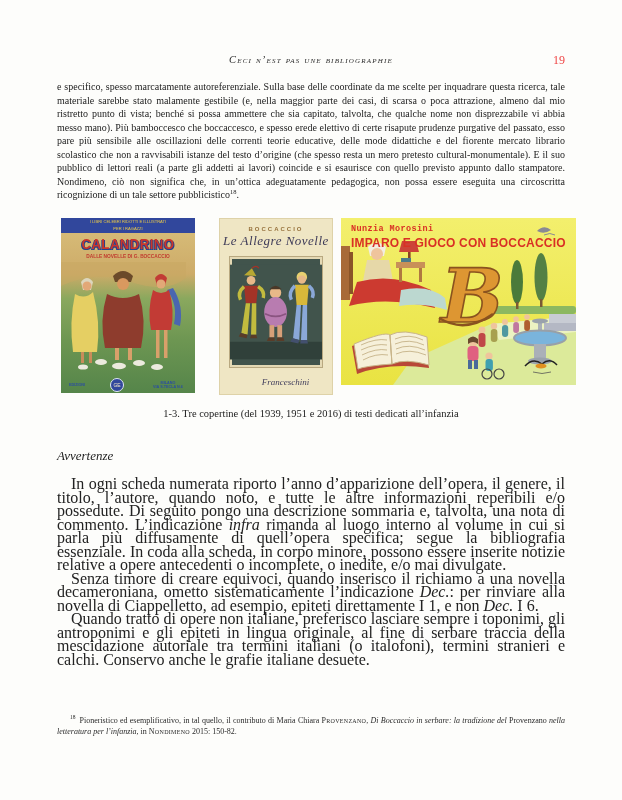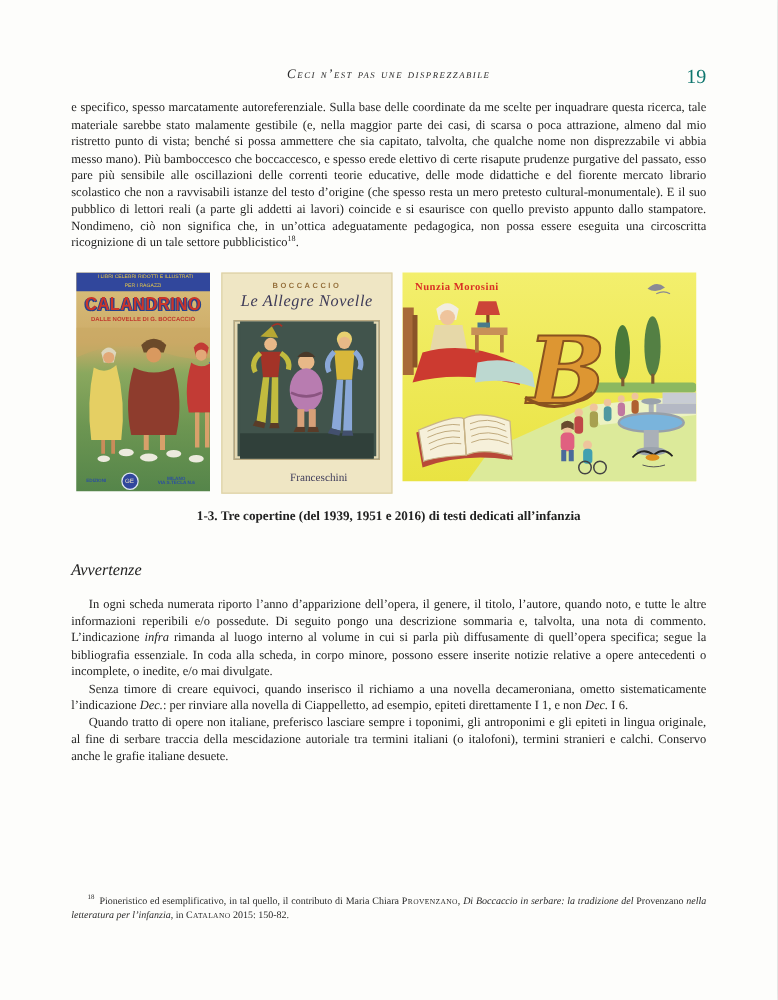--- a/index.html
+++ b/index.html
@@ -8,36 +8,36 @@
     background:#fdfdfb;color:#1f1f1f;
     font-family:"Liberation Serif","DejaVu Serif",serif;
     overflow:hidden;box-shadow:0 0 6px rgba(0,0,0,.25);
   }
   
   .running{position:absolute;top:54px;left:57px;right:57px;height:16px;}
   .running .rh-title{
     display:block;text-align:center;font-style:italic;font-variant:small-caps;
     font-size:10.5px;letter-spacing:1.2px;color:#2a2a2a;
   }
-  .running .rh-page{position:absolute;right:0;top:-1px;font-size:16px;color:#0f766e;}
+  .running .rh-page{position:absolute;right:0;top:-1px;font-size:12px;color:#ef4444;}
   
   .bodytext{
     position:absolute;top:80px;left:57px;right:57px;
     font-size:10px;line-height:13.5px;text-align:justify;color:#222;
   }
   .bodytext p{margin:0;}
   sup{font-size:6.5px;line-height:0;vertical-align:super;}
   .i{font-style:italic;}
   .sc{font-variant:small-caps;letter-spacing:.3px;margin-top:47px;}
   
   .figrow{position:absolute;top:218px;left:61px;display:flex;align-items:flex-start;}
   .cover{position:relative;flex:none;overflow:hidden;}
   
   .cover1{
-    width:107px;height:175px;margin-right:9px;
+    width:134px;height:175px;margin-right:24px;
     background:linear-gradient(#d9c07c 0%,#cdab68 32%,#8aa85e 46%,#6d9652 70%,#55854a 100%);
   }
   .c1-band{position:absolute;top:0;left:0;right:0;height:15px;background:#31479c;
     display:flex;flex-direction:column;justify-content:center;}
   .c1-band div{font-family:"Liberation Sans",sans-serif;font-size:6px;line-height:6.5px;
     color:#e8c84a;text-align:center;transform:scale(.68);transform-origin:50% 50%;white-space:nowrap;}
   .c1-title{position:absolute;top:17px;left:0;right:0;text-align:center;
     font-family:"Liberation Sans",sans-serif;font-weight:bold;font-size:15px;
     color:#c9362b;letter-spacing:.5px;transform:scaleX(.88);
     text-shadow:1px 1px 0 #24418f, -1px 1px 0 #24418f;}
@@ -46,57 +46,57 @@
     transform:scale(.8);white-space:nowrap;font-weight:bold;}
   .c1-art{position:absolute;top:44px;left:0;width:125px;height:113px;}
   .c1-bottom{position:absolute;bottom:0;left:0;right:0;height:17px;
     display:flex;align-items:center;justify-content:space-between;padding:0 3px;box-sizing:border-box;}
   .c1-bottom .txt{font-family:"Liberation Sans",sans-serif;font-size:6px;line-height:6px;
     color:#2b4ea0;font-weight:bold;transform:scale(.62);white-space:nowrap;text-align:center;}
   .c1-logo{flex:none;width:12px;height:12px;border-radius:50%;border:1px solid #dfe6f2;
     background:#31479c;color:#f0e6c8;font-family:"Liberation Sans",sans-serif;font-size:5px;
     display:flex;align-items:center;justify-content:center;}
   
-  .cover2{width:137px;height:177px;margin-right:8px;background:#efe6c4;border:1px solid #ded2a8;
+  .cover2{width:114px;height:177px;margin-right:8px;background:#efe6c4;border:1px solid #ded2a8;
     box-sizing:border-box;text-align:center;}
   .c2-author{margin-top:7px;font-family:"Liberation Sans",sans-serif;font-size:6px;
     letter-spacing:2px;color:#96713c;font-weight:bold;}
   .c2-title{margin-top:1px;font-style:italic;font-size:13px;color:#3e3b58;letter-spacing:.5px;}
   .c2-pic{position:absolute;left:9px;right:9px;top:37px;height:110px;background:#41544c;
     border:1px solid #b8a880;box-shadow:0 0 0 2px #e4d9b4 inset;}
   .c2-pic svg{width:100%;height:100%;display:block;}
-  .c2-pub{position:absolute;bottom:7px;left:0;right:0;font-size:9px;color:#44415e;padding-left:19px;}
+  .c2-pub{position:absolute;bottom:7px;left:0;right:0;font-style:italic;font-size:9px;color:#44415e;padding-left:19px;}
   
   .cover3{width:235px;height:167px;background:linear-gradient(#f3ef6d,#e9e342);}
-  .c3-author{position:absolute;top:6px;left:10px;font-family:Liberation Serif, serif;
+  .c3-author{position:absolute;top:6px;left:10px;font-family:Liberation Mono, monospace;
     font-weight:bold;font-size:8.5px;color:#d93025;letter-spacing:.4px;}
   .c3-title{position:absolute;top:18px;left:10px;font-family:"Liberation Sans",sans-serif;
     font-weight:bold;font-size:12px;color:#d93025;letter-spacing:.2px;}
   .c3-art{position:absolute;inset:0;}
   
   .caption{position:absolute;top:408px;left:57px;right:57px;text-align:center;
-    font-size:10.5px;color:#222;font-weight:bold;}
+    font-size:10.5px;color:#222;}
   
   .avv-head{position:absolute;top:448px;left:57px;font-style:italic;font-size:13px;color:#222;}
-  .avv{position:absolute;top:477px;left:57px;right:57px;font-size:10px;line-height:13.5px;
+  .avv{position:absolute;top:477px;left:57px;right:57px;font-size:16px;line-height:13.5px;
     text-align:justify;color:#222;}
   .avv p{margin:0;text-indent:14px;}
   
   .footnote{position:absolute;top:716px;left:57px;right:57px;font-size:8px;line-height:10.5px;
     text-align:justify;color:#2a2a2a;}
   .footnote p{margin:0;text-indent:13px;}
   .footnote sup{font-size:5.5px;margin-right:4px;}
 </style>
 </head>
 <body>
 
 <div class="page">
 
   <div class="running">
-    <span class="rh-title">Ceci n’est pas une disprezzabile</span>
+    <span class="rh-title">Ceci n’est pas une bibliographie</span>
     <span class="rh-page">19</span>
   </div>
 
   <div class="bodytext">
     <p><span>e specifico, spesso marcatamente autoreferenziale. Sulla base delle coordinate da me scelte per inquadrare questa ricerca, tale materiale sarebbe stato malamente gestibile (e, nella maggior parte dei casi, di scarsa o poca attrazione, almeno dal mio ristretto punto di vista; benché si possa ammettere che sia capitato, talvolta, che qualche nome non disprezzabile vi abbia messo mano). Più bamboccesco che boccaccesco, e spesso erede elettivo di certe risapute prudenze purgative del passato, esso pare più sensibile alle oscillazioni delle correnti teorie educative, delle mode didattiche e del fiorente mercato librario scolastico che non a ravvisabili istanze del testo d’origine (che spesso resta un mero pretesto cultural-monumentale). E il suo pubblico di lettori reali (a parte gli addetti ai lavori) coincide e si esaurisce con quello previsto appunto dallo stampatore. Nondimeno, ciò non significa che, in un’ottica adeguatamente pedagogica, non possa essere eseguita una circoscritta ricognizione di un tale settore pubblicistico</span><sup>18</sup><span>.</span></p>
   </div>
 
   <div class="figrow">
 
     <div class="cover cover1">
@@ -258,29 +258,30 @@
           <path d="M203,17 q6,-3 11,0" stroke="#8a8a94" stroke-width="1" fill="none"></path>
         </g>
 
         <g>
           <path d="M184,148 q8,-9 17,-2 q8,-7 15,1" stroke="#222" fill="none" stroke-width="1.5"></path>
           <ellipse cx="200" cy="148" rx="5.5" ry="2.6" fill="#e09020"></ellipse>
           <path d="M192,154 q9,3 18,0" stroke="#555" stroke-width="0.8" fill="none"></path>
         </g>
       </svg>
       <div class="c3-author">Nunzia Morosini</div>
+      <div class="c3-title">IMPARO E GIOCO CON BOCCACCIO</div>
     </div>
   </div>
 
   <div class="caption">1-3. Tre copertine (del 1939, 1951 e 2016) di testi dedicati all’infanzia</div>
 
   <div class="avv-head">Avvertenze</div>
   <div class="avv">
     <p><span>In ogni scheda numerata riporto l’anno d’apparizione dell’opera, il genere, il titolo, l’autore, quando noto, e tutte le altre informazioni reperibili e/o possedute. Di seguito pongo una descrizione sommaria e, talvolta, una nota di commento. L’indicazione </span><span class="i">infra</span><span> rimanda al luogo interno al volume in cui si parla più diffusamente di quell’opera specifica; segue la bibliografia essenziale. In coda alla scheda, in corpo minore, possono essere inserite notizie relative a opere antecedenti o incomplete, o inedite, e/o mai divulgate.</span></p>
     <p><span>Senza timore di creare equivoci, quando inserisco il richiamo a una novella decameroniana, ometto sistematicamente l’indicazione </span><span class="i">Dec.</span><span>: per rinviare alla novella di Ciappelletto, ad esempio, epiteti direttamente I 1, e non </span><span class="i">Dec.</span><span> I 6.</span></p>
     <p><span>Quando tratto di opere non italiane, preferisco lasciare sempre i toponimi, gli antroponimi e gli epiteti in lingua originale, al fine di serbare traccia della mescidazione autoriale tra termini italiani (o italofoni), termini stranieri e calchi. Conservo anche le grafie italiane desuete.</span></p>
   </div>
 
   <div class="footnote">
-    <p><sup>18</sup><span>Pioneristico ed esemplificativo, in tal quello, il contributo di Maria Chiara </span><span class="sc">Provenzano</span><span>, </span><span class="i">Di Boccaccio in serbare: la tradizione del </span><span>Provenzano</span><span class="i"> nella letteratura per l’infanzia</span><span>, in </span><span class="sc">Catalano</span><span> 2015: 150-82.</span></p>
+    <p><sup>18</sup><span>Pioneristico ed esemplificativo, in tal quello, il contributo di Maria Chiara </span><span class="sc">Provenzano</span><span>, </span><span class="i">Di Boccaccio in serbare: la tradizione del </span><span>Provenzano</span><span class="i"> nella letteratura per l’infanzia</span><span>, in </span><span class="sc">Nondimeno</span><span> 2015: 150-82.</span></p>
   </div>
 
 </div>
 
 </body></html>

